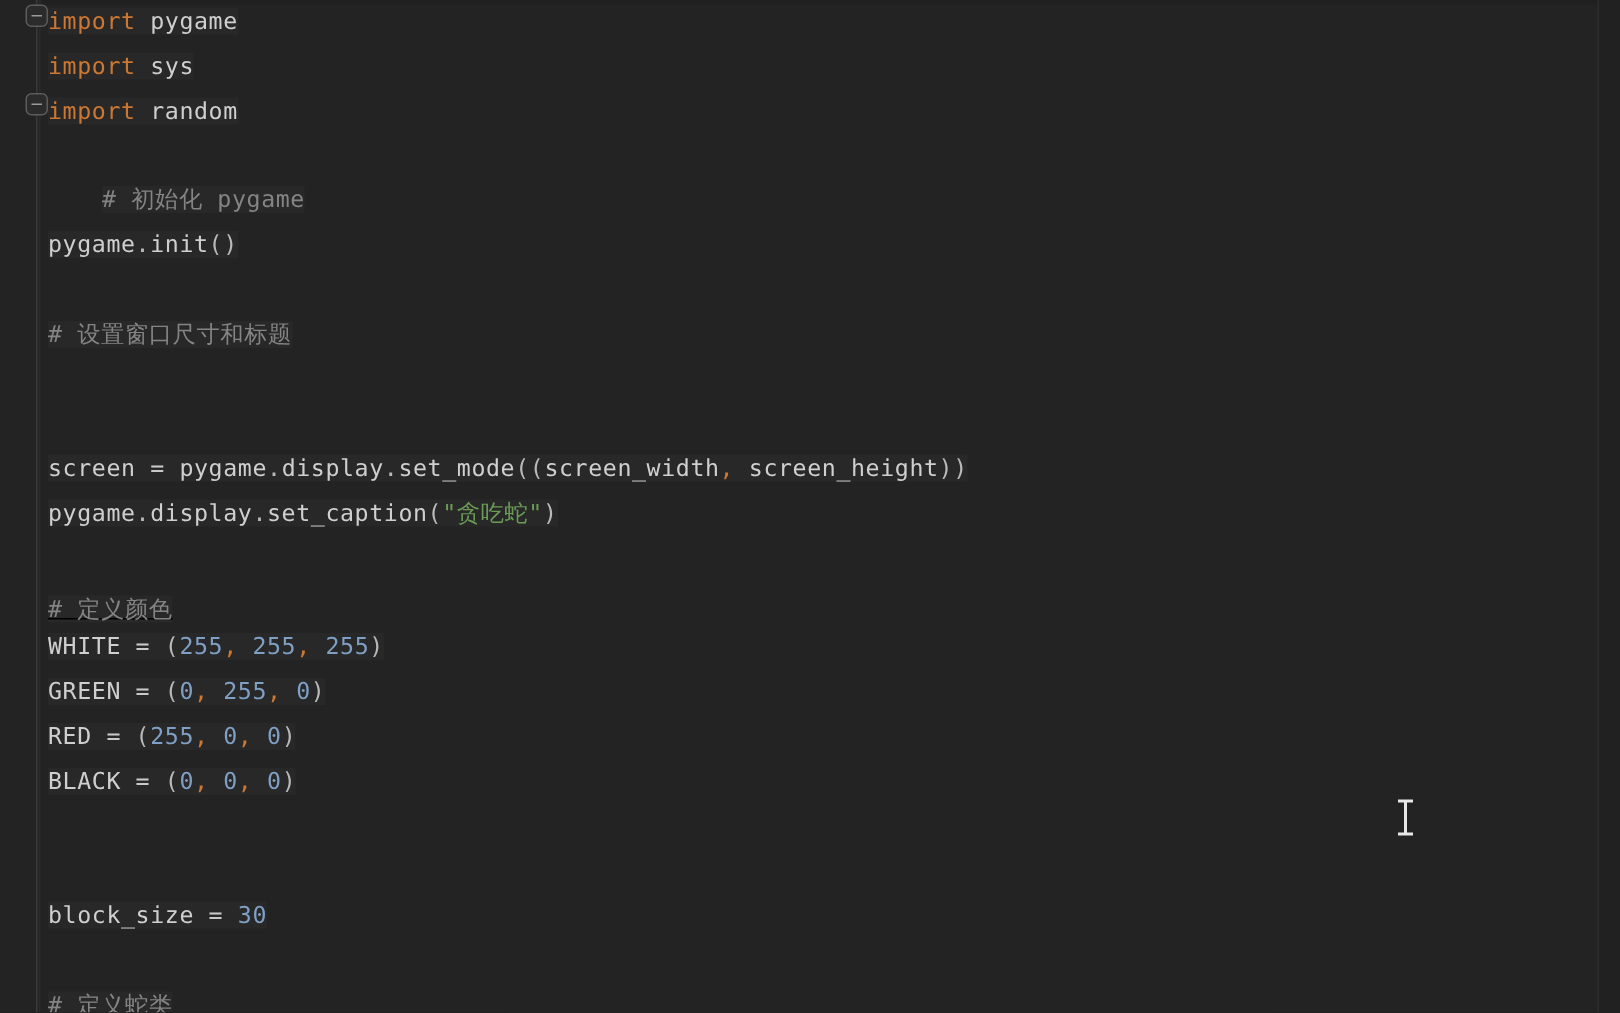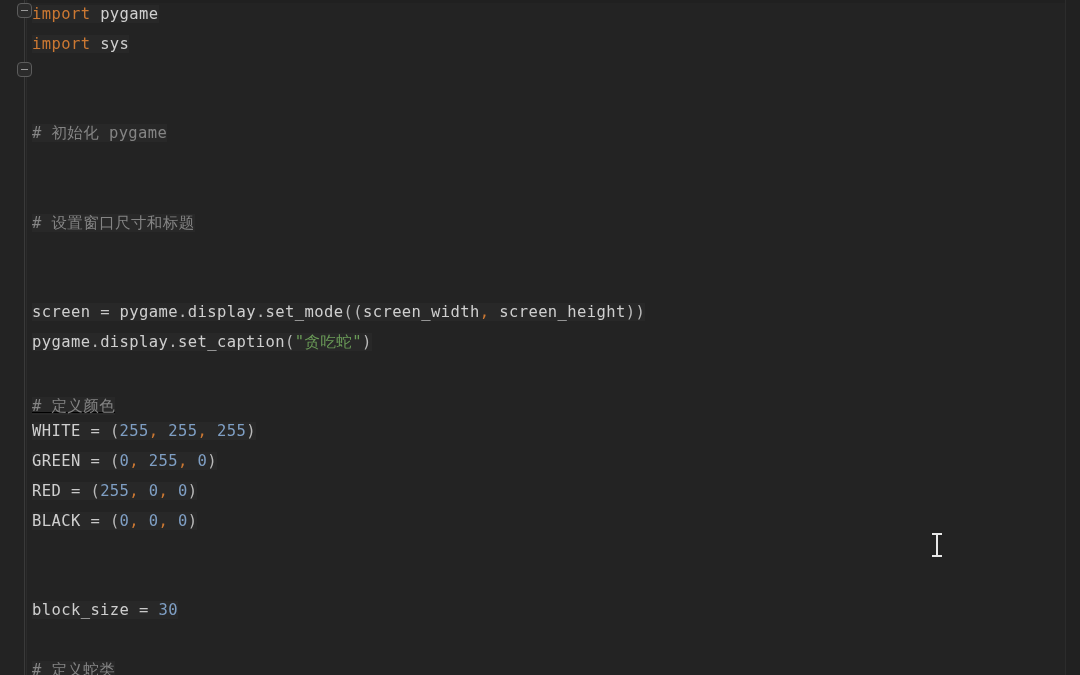--- a/index.html
+++ b/index.html
@@ -174,22 +174,24 @@
     <div class="fold-rail-2"></div>
     <div id="fold-markers">
         <div class="fold-marker" style="top: 3px;"></div>
         <div class="fold-marker" style="top: 62px;"></div>
       </div>
   </div>
 
   <div class="code-surface" id="code-surface">
       <div class="code-line" style="top: 0px;"><span class="seg-bg"><span class="tok-kw">import</span><span class="tok-plain"> </span><span class="tok-ident">pygame</span></span></div>
       <div class="code-line" style="top: 29.8px;"><span class="seg-bg"><span class="tok-kw">import</span><span class="tok-plain"> </span><span class="tok-ident">sys</span></span></div>
+      <div class="code-line" style="top: 59.6px;"><span class="seg-bg"><span class="tok-kw">import</span><span class="tok-plain"> </span><span class="tok-ident">random</span></span></div>
       <div class="code-line" style="top: 89.4px;">&nbsp;</div>
-      <div class="code-line" style="top: 119.2px;"><span class="seg-bg"><span class="tok-comment"># 初始化 pygame</span></span></div>
+      <div class="code-line" style="top: 119.2px; margin-left: 36px;"><span class="seg-bg"><span class="tok-comment"># 初始化 pygame</span></span></div>
+      <div class="code-line" style="top: 149px;"><span class="seg-bg"><span class="tok-ident">pygame</span><span class="tok-punct">.</span><span class="tok-ident">init</span><span class="tok-punct">()</span></span></div>
       <div class="code-line" style="top: 178.8px;">&nbsp;</div>
       <div class="code-line" style="top: 208.6px;"><span class="seg-bg"><span class="tok-comment"># 设置窗口尺寸和标题</span></span></div>
       <div class="code-line" style="top: 298px;"><span class="seg-bg"><span class="tok-ident">screen</span><span class="tok-op"> = </span><span class="tok-ident">pygame</span><span class="tok-punct">.</span><span class="tok-ident">display</span><span class="tok-punct">.</span><span class="tok-ident">set_mode</span><span class="tok-punct">((</span><span class="tok-ident">screen_width</span><span class="tok-comma">,</span><span class="tok-plain"> </span><span class="tok-ident">screen_height</span><span class="tok-punct">))</span></span></div>
       <div class="code-line" style="top: 327.8px;"><span class="seg-bg"><span class="tok-ident">pygame</span><span class="tok-punct">.</span><span class="tok-ident">display</span><span class="tok-punct">.</span><span class="tok-ident">set_caption</span><span class="tok-punct">(</span><span class="tok-str">"贪吃蛇"</span><span class="tok-punct">)</span></span></div>
       <div class="code-line" style="top: 357.6px;">&nbsp;</div>
       <div class="code-line" style="top: 392px; text-decoration: underline;"><span class="seg-bg"><span class="tok-comment"># 定义颜色</span></span></div>
       <div class="code-line" style="top: 417.2px;"><span class="seg-bg"><span class="tok-ident">WHITE</span><span class="tok-op"> = </span><span class="tok-punct">(</span><span class="tok-num">255</span><span class="tok-comma">,</span><span class="tok-plain"> </span><span class="tok-num">255</span><span class="tok-comma">,</span><span class="tok-plain"> </span><span class="tok-num">255</span><span class="tok-punct">)</span></span></div>
       <div class="code-line" style="top: 447px;"><span class="seg-bg"><span class="tok-ident">GREEN</span><span class="tok-op"> = </span><span class="tok-punct">(</span><span class="tok-num">0</span><span class="tok-comma">,</span><span class="tok-plain"> </span><span class="tok-num">255</span><span class="tok-comma">,</span><span class="tok-plain"> </span><span class="tok-num">0</span><span class="tok-punct">)</span></span></div>
       <div class="code-line" style="top: 476.8px;"><span class="seg-bg"><span class="tok-ident">RED</span><span class="tok-op"> = </span><span class="tok-punct">(</span><span class="tok-num">255</span><span class="tok-comma">,</span><span class="tok-plain"> </span><span class="tok-num">0</span><span class="tok-comma">,</span><span class="tok-plain"> </span><span class="tok-num">0</span><span class="tok-punct">)</span></span></div>
       <div class="code-line" style="top: 506.6px;"><span class="seg-bg"><span class="tok-ident">BLACK</span><span class="tok-op"> = </span><span class="tok-punct">(</span><span class="tok-num">0</span><span class="tok-comma">,</span><span class="tok-plain"> </span><span class="tok-num">0</span><span class="tok-comma">,</span><span class="tok-plain"> </span><span class="tok-num">0</span><span class="tok-punct">)</span></span></div>

